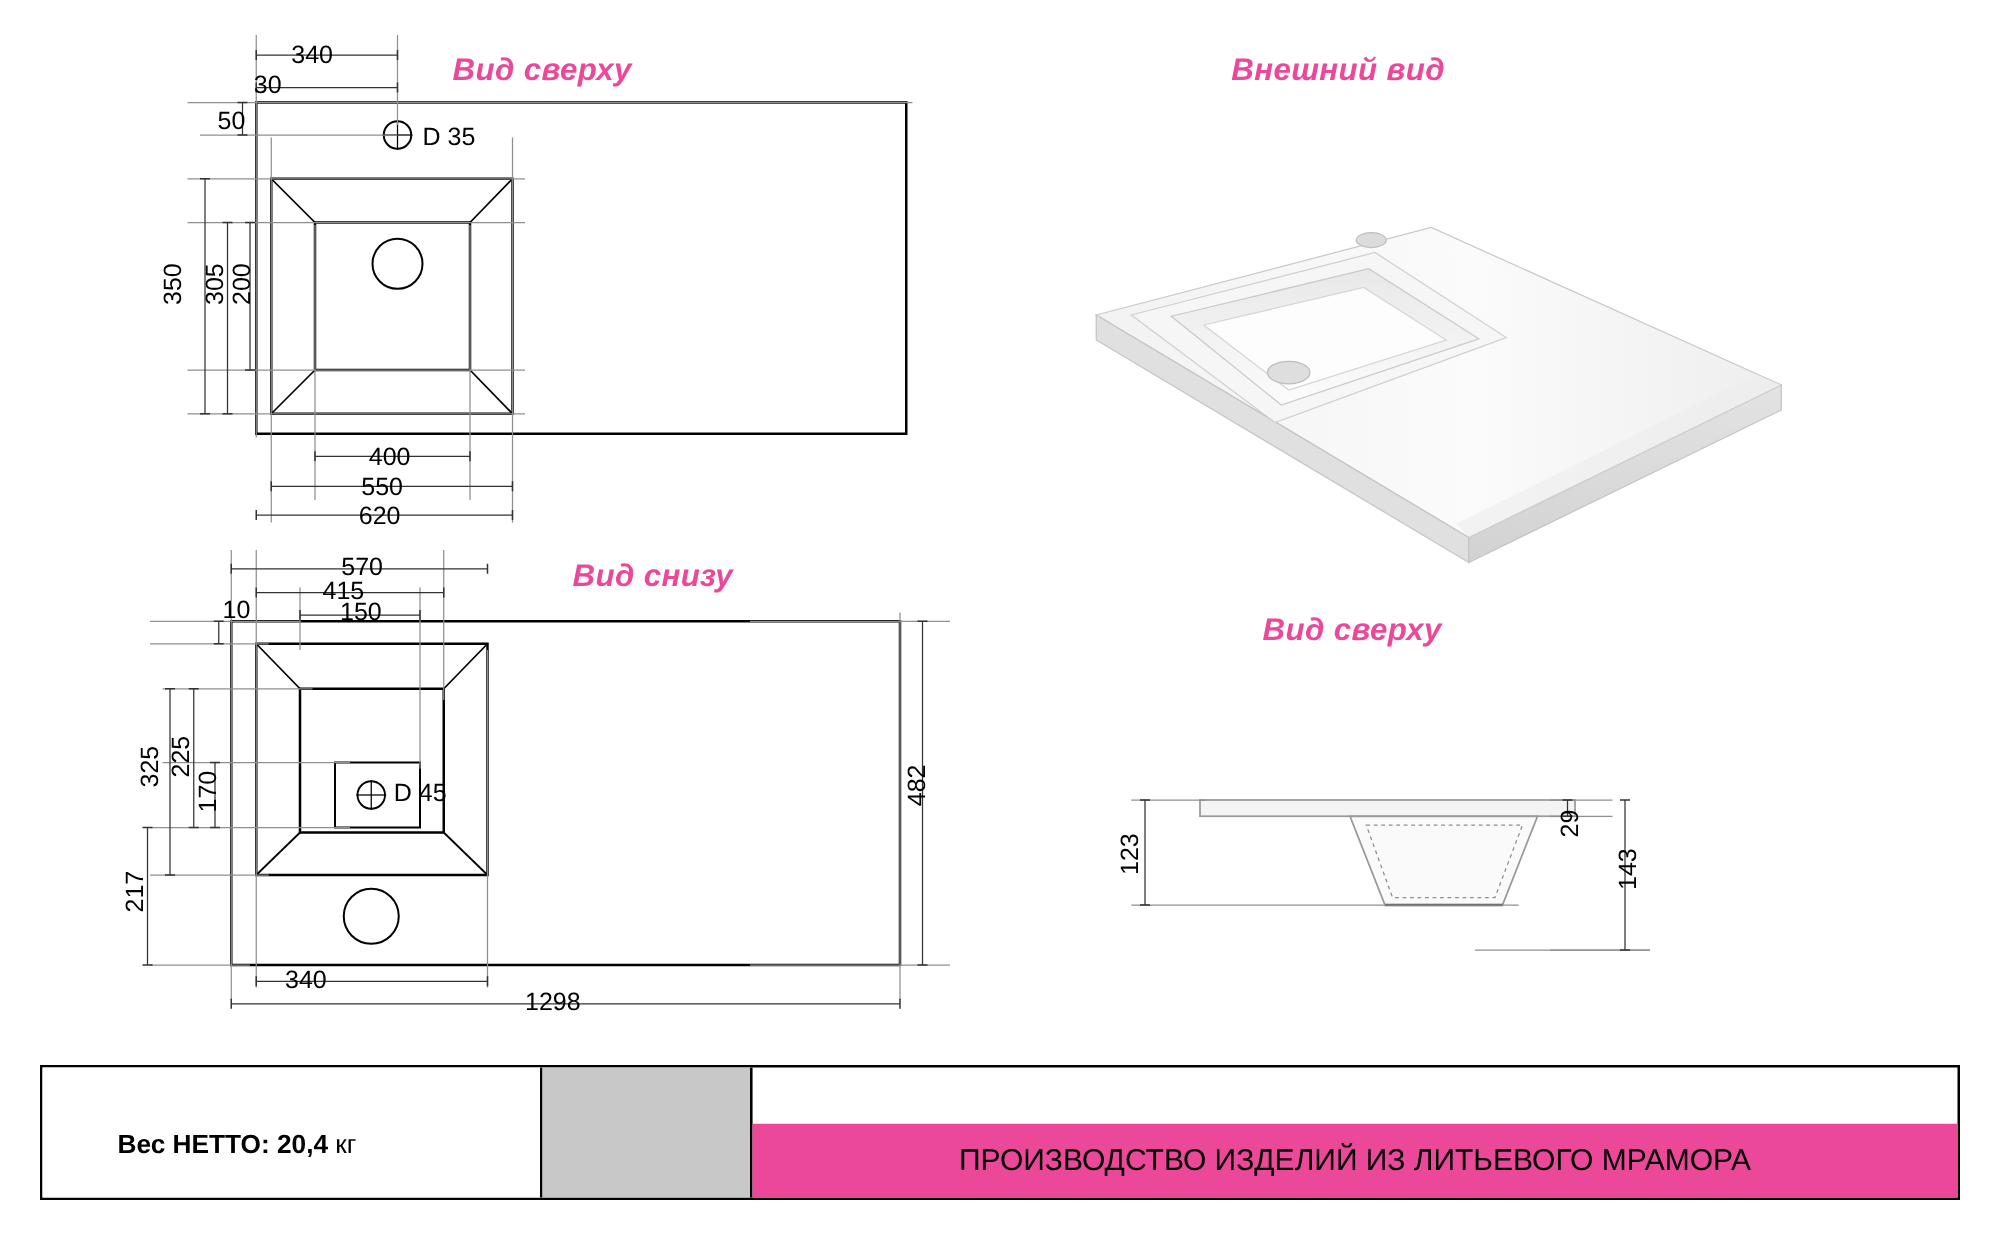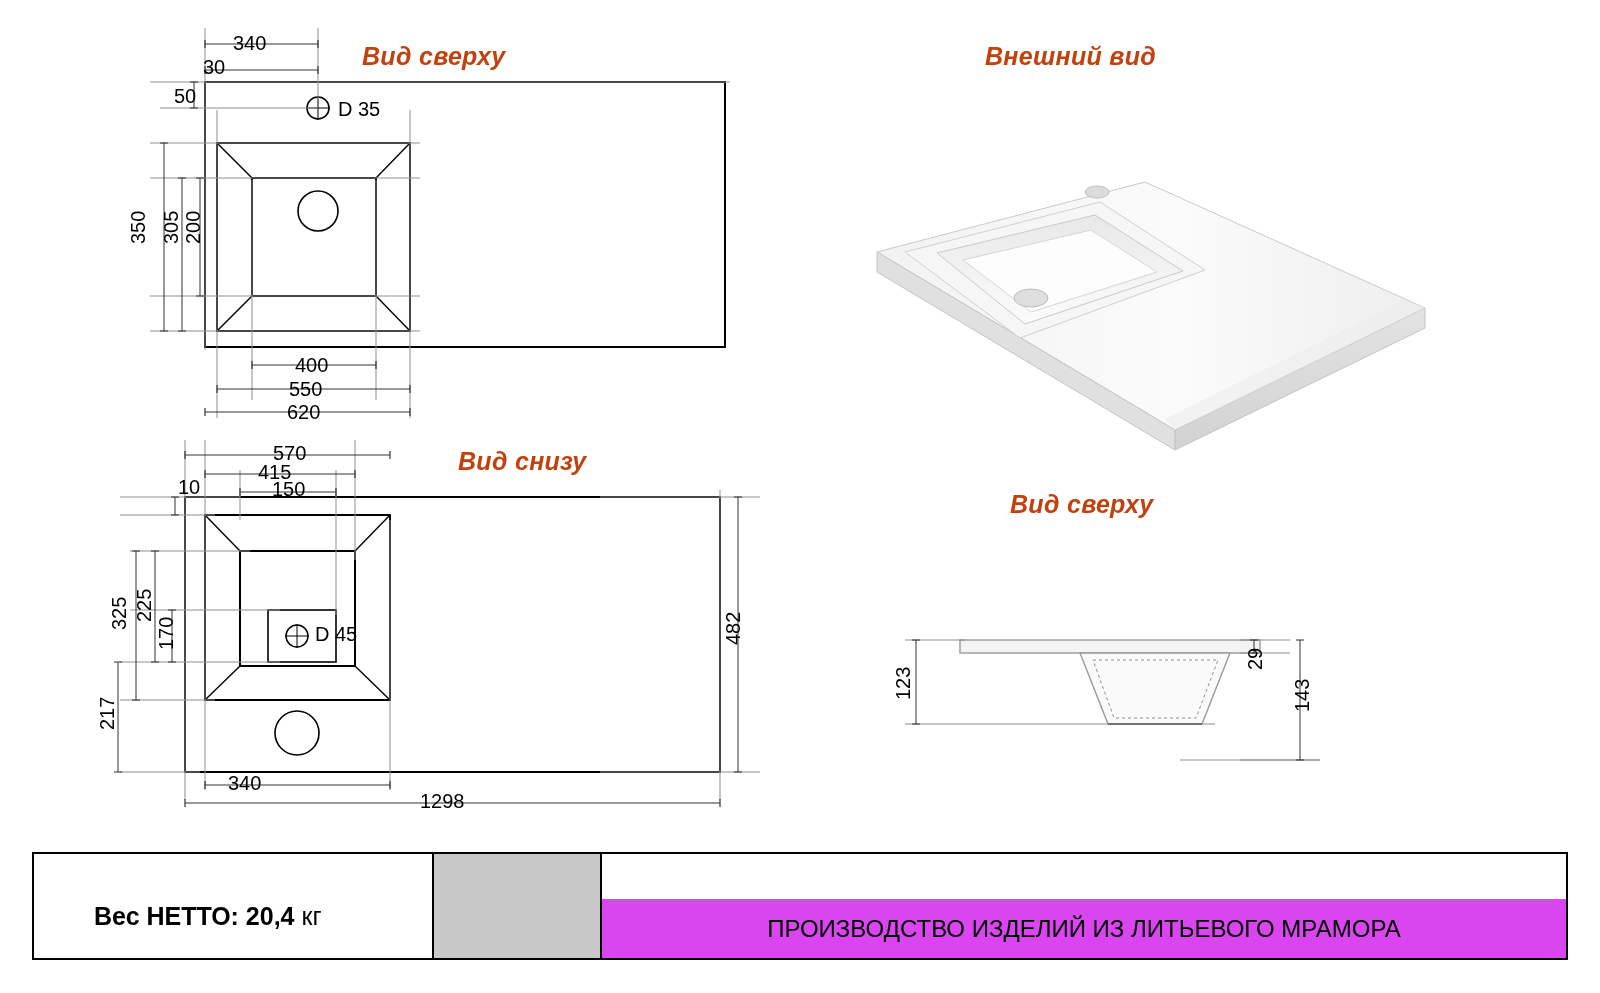--- a/index.html
+++ b/index.html
@@ -17,21 +17,21 @@
     height: 993px;
     overflow: hidden;
     background: #ffffff;
   }
   .view-title {
     position: absolute;
     font-weight: bold;
     font-style: italic;
     font-size: 25px;
     letter-spacing: .3px;
-    color: #c2410c;
+    color: #ec4899;
     white-space: nowrap;
   }
   #title-top      { left: 362px; top: 42px; }
   #title-bottom   { left: 458px; top: 447px; }
   #title-visual   { left: 985px; top: 42px; }
   #title-side     { left: 1010px; top: 490px; }
 
   svg.layer {
     position: absolute;
     left: 0;
@@ -69,30 +69,30 @@
     gap: 2px;
   }
   #infobar .cell-grey {
     width: 168px;
     background: #c8c8c8;
     border-right: 2px solid #000;
     box-sizing: border-box;
   }
   #infobar .cell-note {
     flex: 1;
-    background: #d946ef;
+    background: #ec4899;
     display: flex;
     flex-direction: column;
     align-items: center;
     justify-content: center;
     gap: 4px;
     margin-top: 45px;
   }
   .w-line {
-    font-size: 25px;
+    font-size: 21px;
     color: #000;
     white-space: nowrap;
     margin-top: 20px;
   }
   .w-line b { font-weight: bold; }
   .note-line {
     font-size: 24px;
     color: #000;
     white-space: nowrap;
   }

